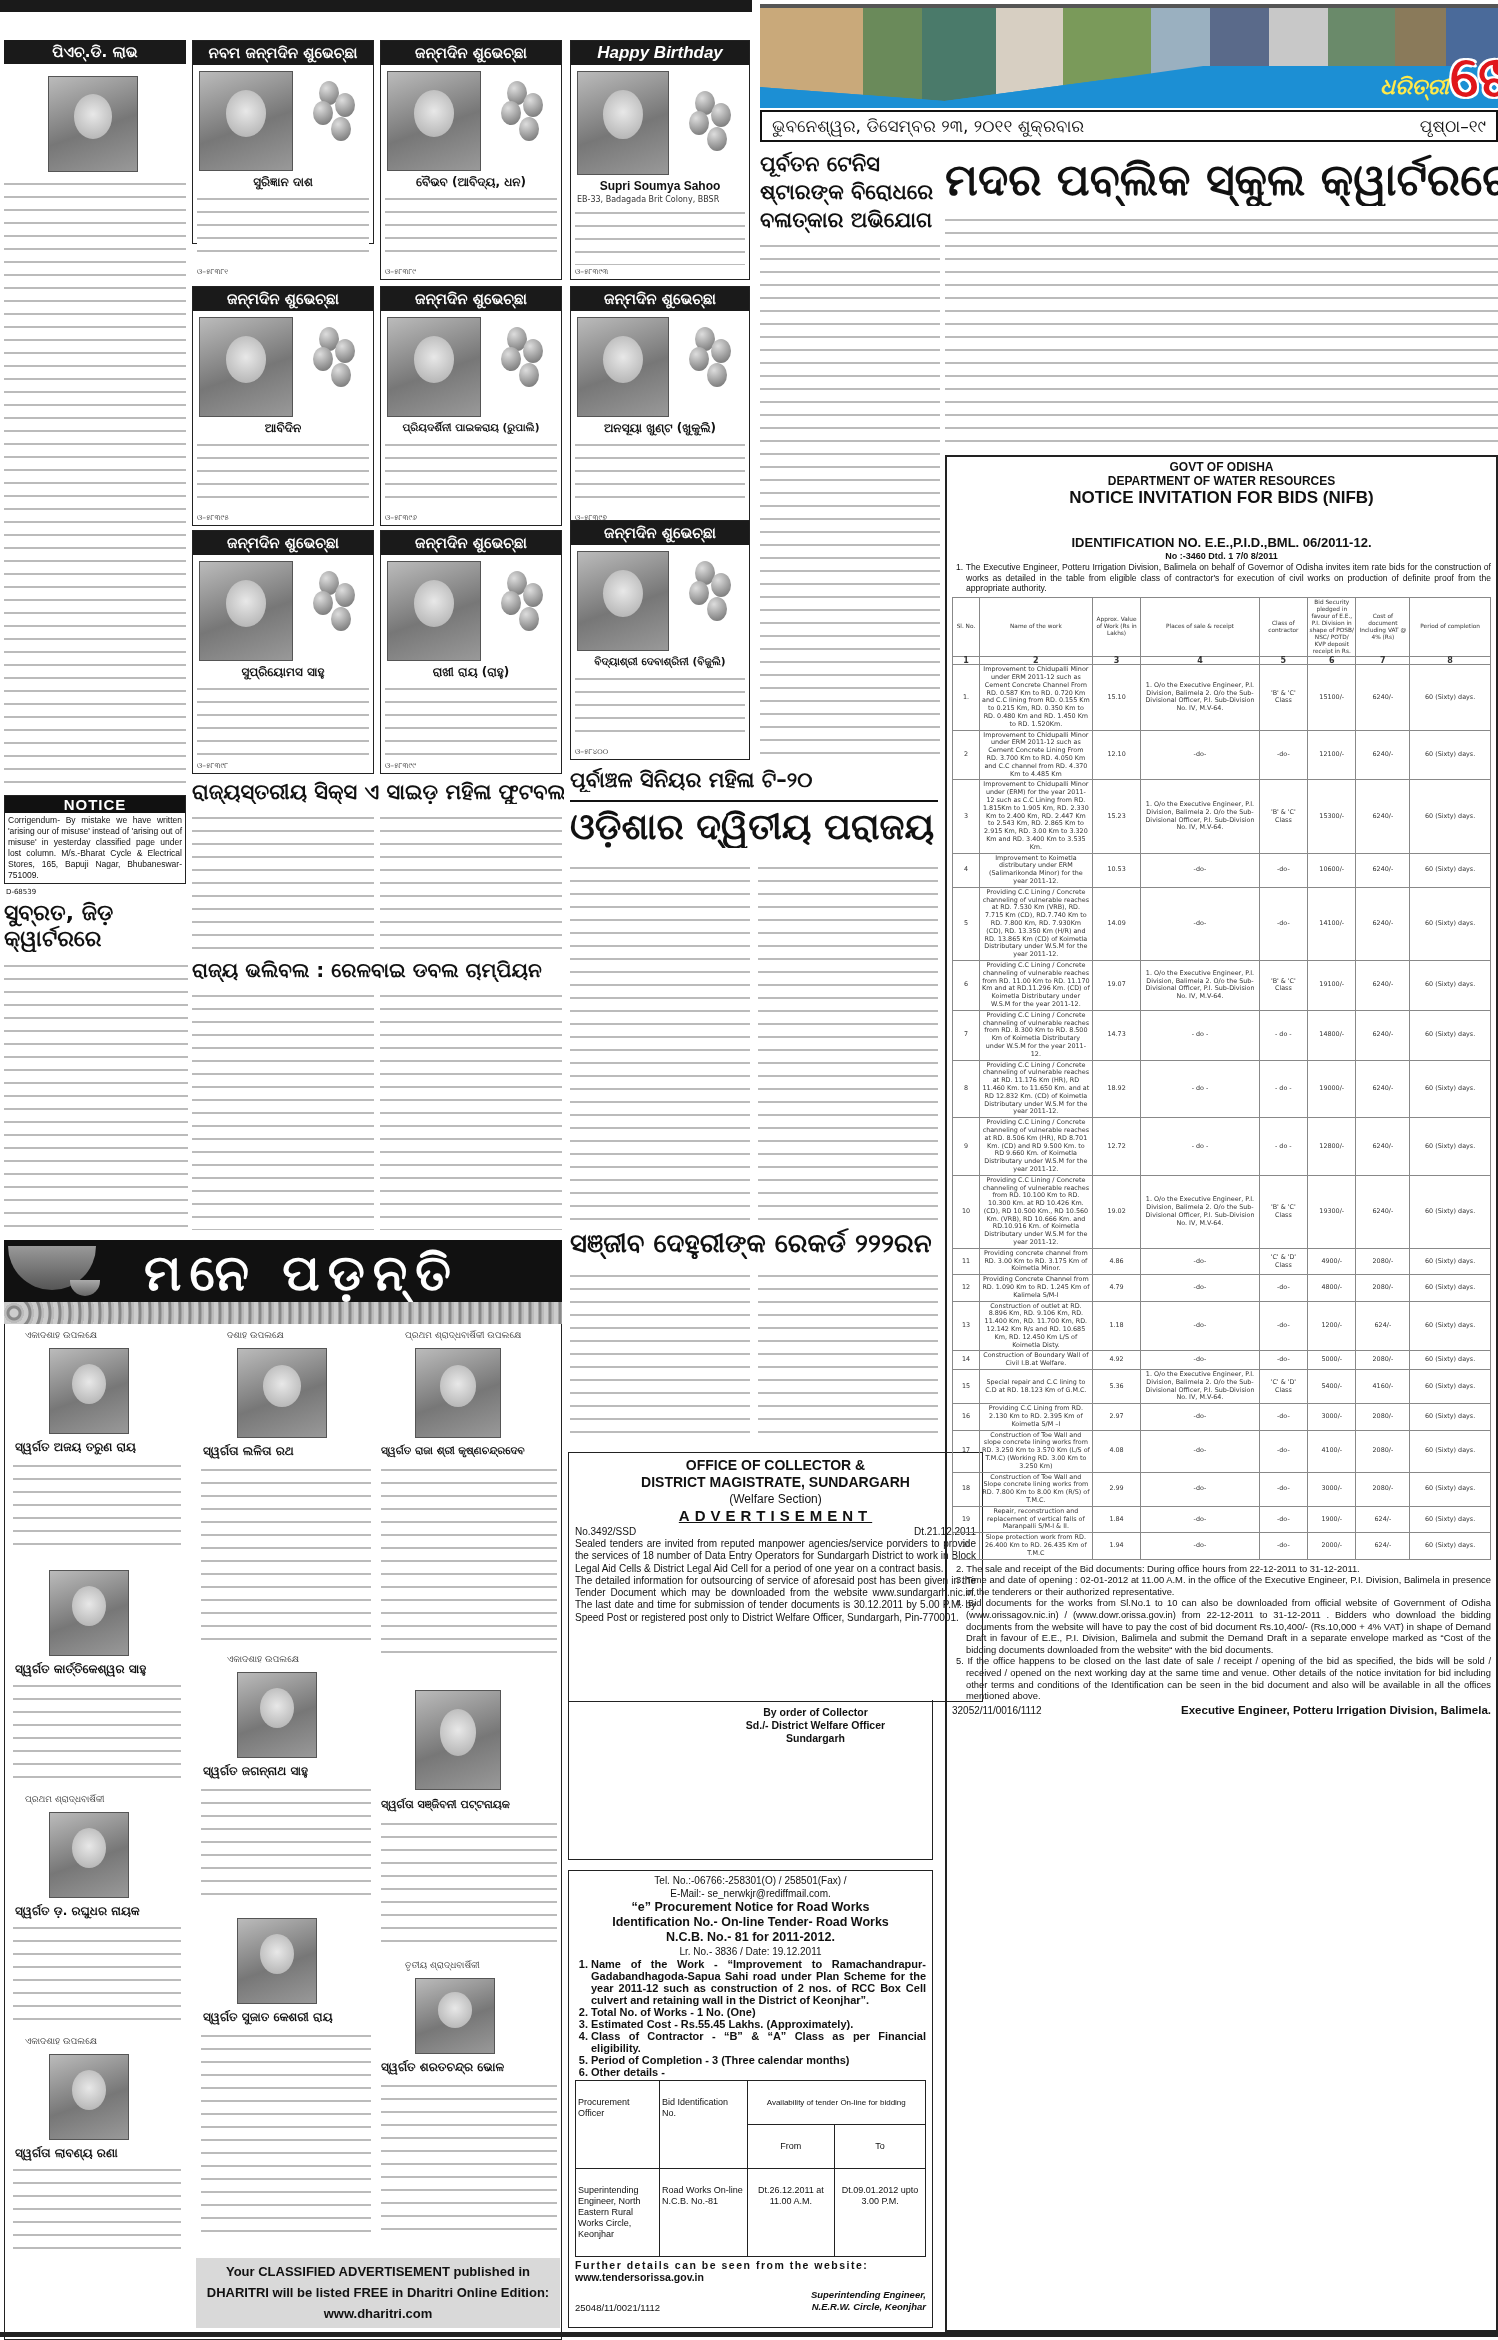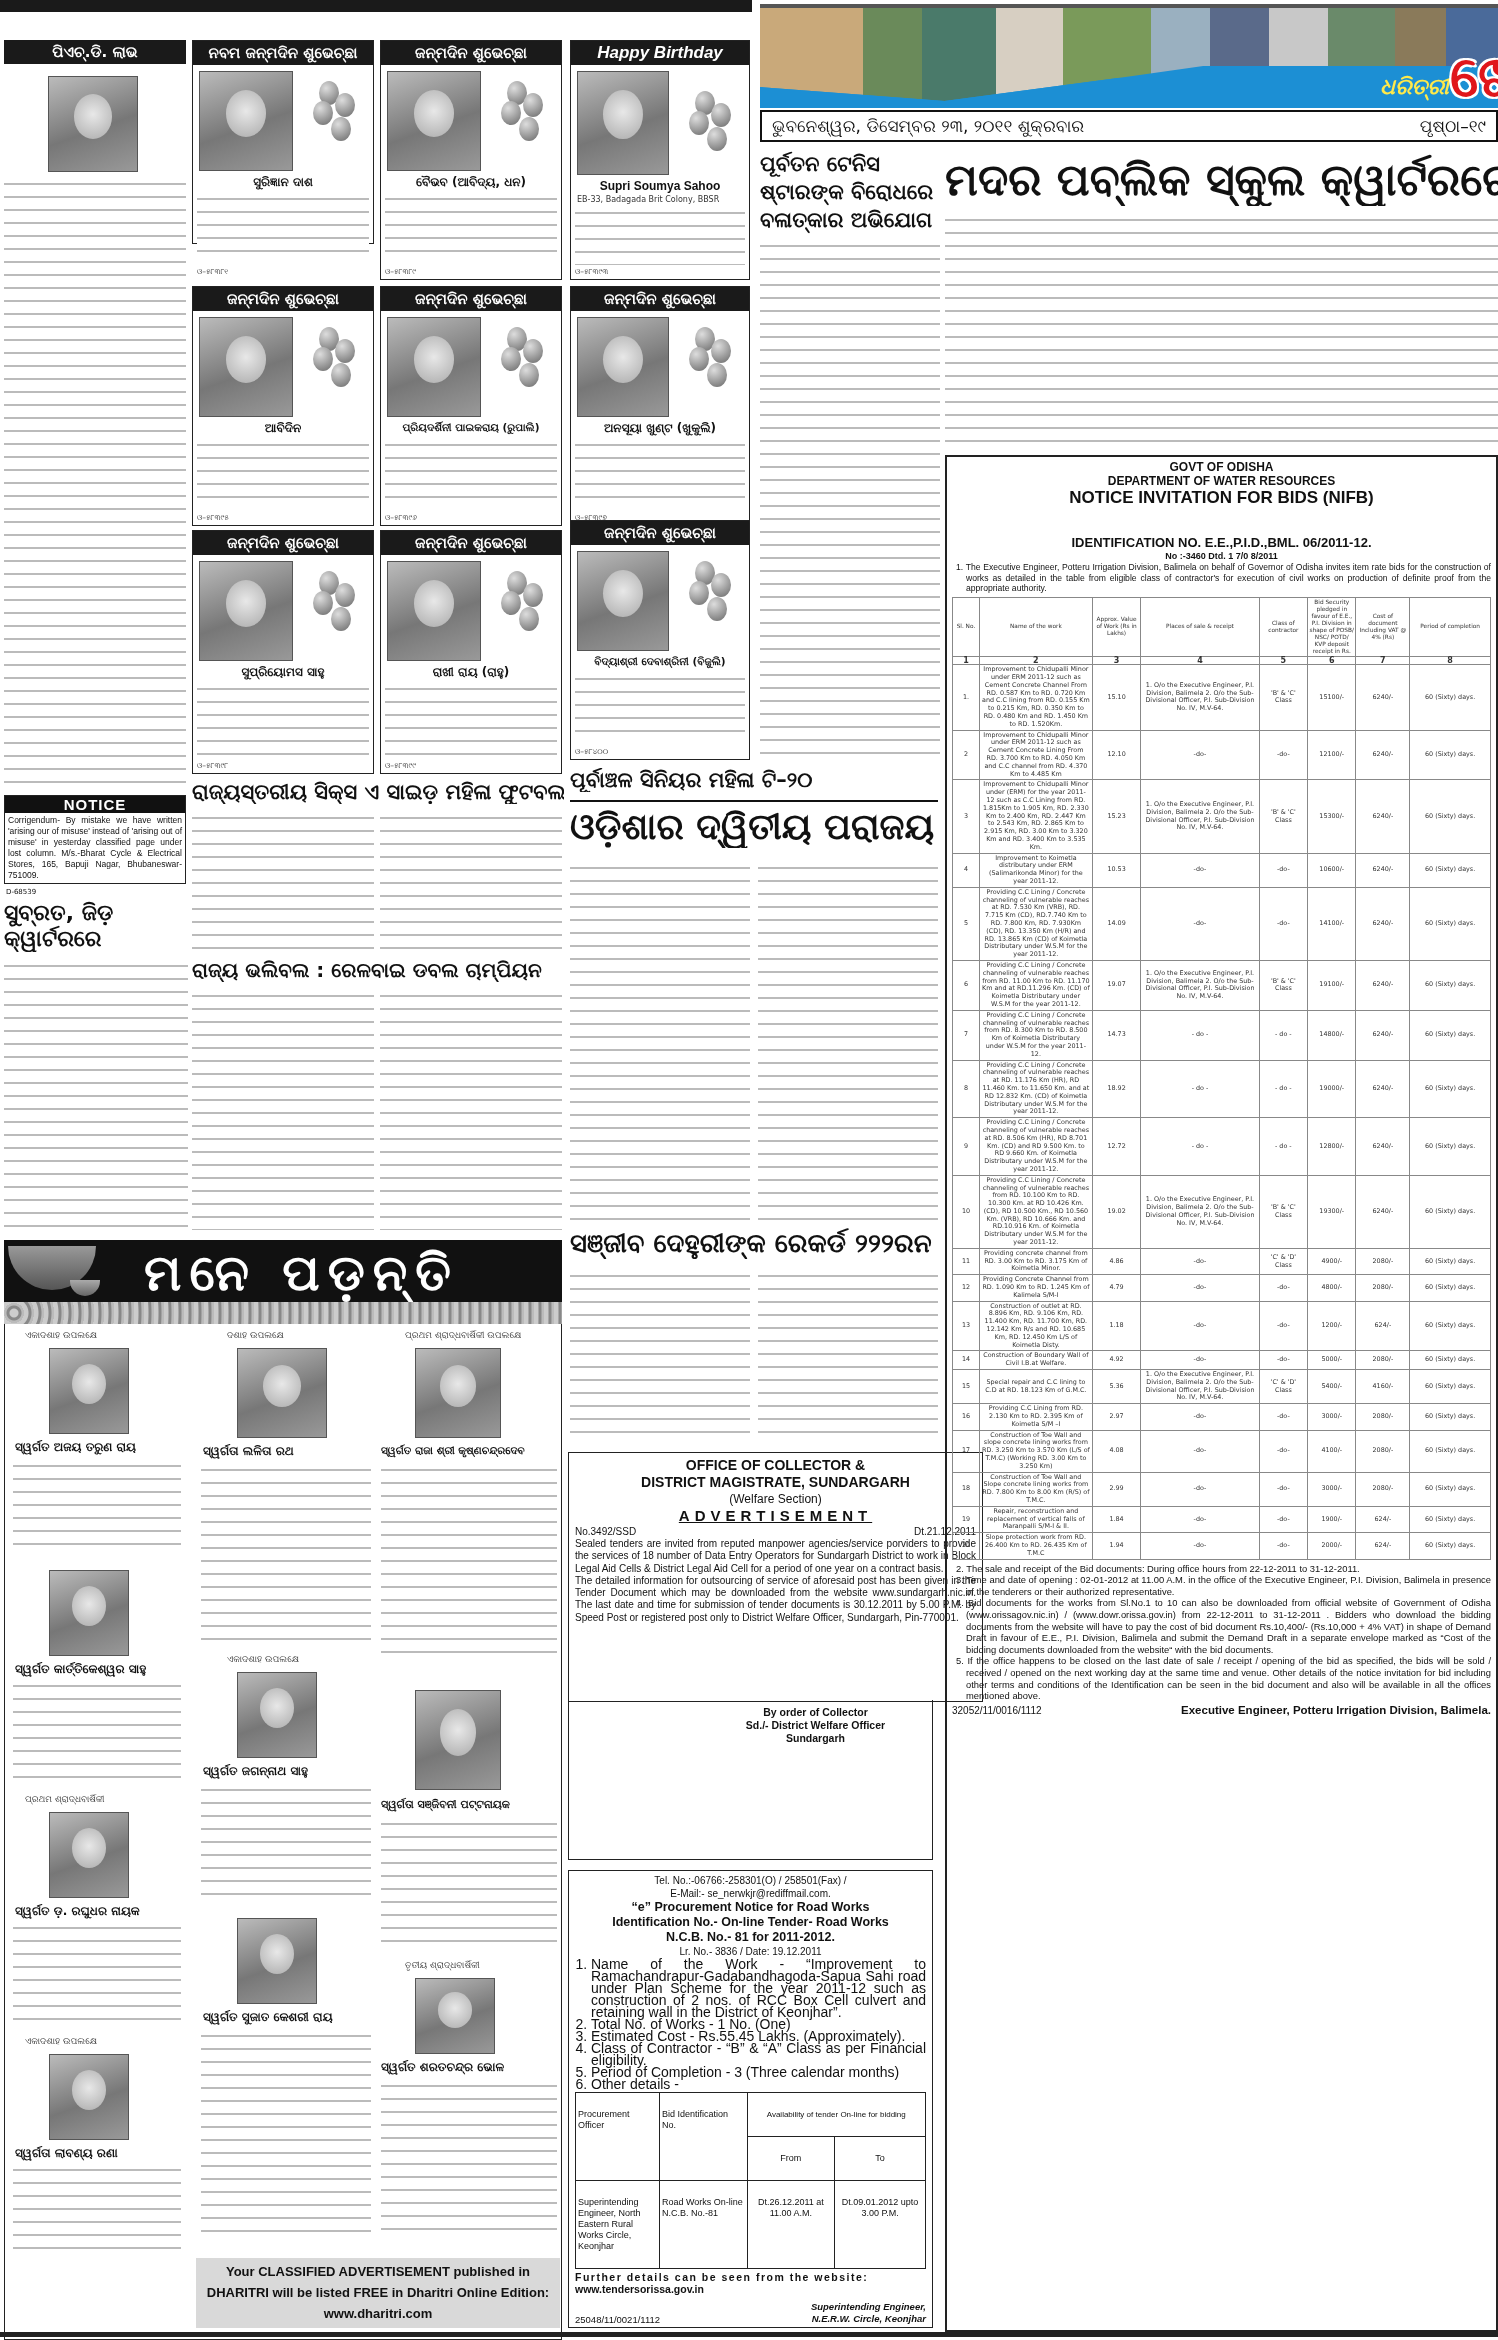--- a/index.html
+++ b/index.html
@@ -67,21 +67,21 @@
   .collector { left: 568px; top: 1452px; width: 415px; height: 250px; padding: 4px 6px; }
   .collector .h1 { text-align: center; font-weight: bold; font-size: 14px; line-height: 17px; }
   .collector .h2 { text-align: center; font-size: 12px; line-height: 16px; }
   .collector .adv { text-align: center; font-weight: bold; font-size: 15px; letter-spacing: 5px; text-decoration: underline; line-height: 18px; }
   .collector .row { display: flex; justify-content: space-between; font-size: 10px; line-height: 13px; }
   .collector .body { font-size: 10px; line-height: 12.3px; text-align: justify; }
 
   .eproc { left: 568px; top: 1870px; width: 365px; height: 458px; padding: 3px 6px; }
   .eproc .c { text-align: center; font-size: 10px; line-height: 13px; }
   .eproc .b { text-align: center; font-weight: bold; font-size: 12.5px; line-height: 15px; }
-  .eproc ol { font-size: 14px; line-height: 12px; padding-left: 16px; text-align: justify; }
+  .eproc ol { font-size: 11px; line-height: 12px; padding-left: 16px; text-align: justify; font-weight: bold; }
   .eproc table { width: 100%; border-collapse: collapse; font-size: 9px; margin-top: 2px; }
   .eproc td { border: 1px solid #222; padding: 16px 2px; vertical-align: top; line-height: 11px; }
   .eproc .further { font-weight: bold; font-size: 10.5px; letter-spacing: 1.5px; margin-top: 2px; }
   .eproc .foot { display: flex; justify-content: space-between; align-items: flex-end; font-size: 9.5px; margin-top: 6px; }
   .eproc .foot .sig { font-weight: bold; font-style: italic; text-align: right; line-height: 12px; }
 
   
   .nifb { left: 945px; top: 455px; width: 553px; height: 1877px; border: 2px solid #222; padding: 3px 5px; font-family: "Liberation Sans", sans-serif; }
   .nifb .t1 { text-align: center; font-weight: bold; font-size: 12px; line-height: 14px; }
   .nifb .t2 { text-align: center; font-weight: bold; font-size: 17px; line-height: 19px; }

